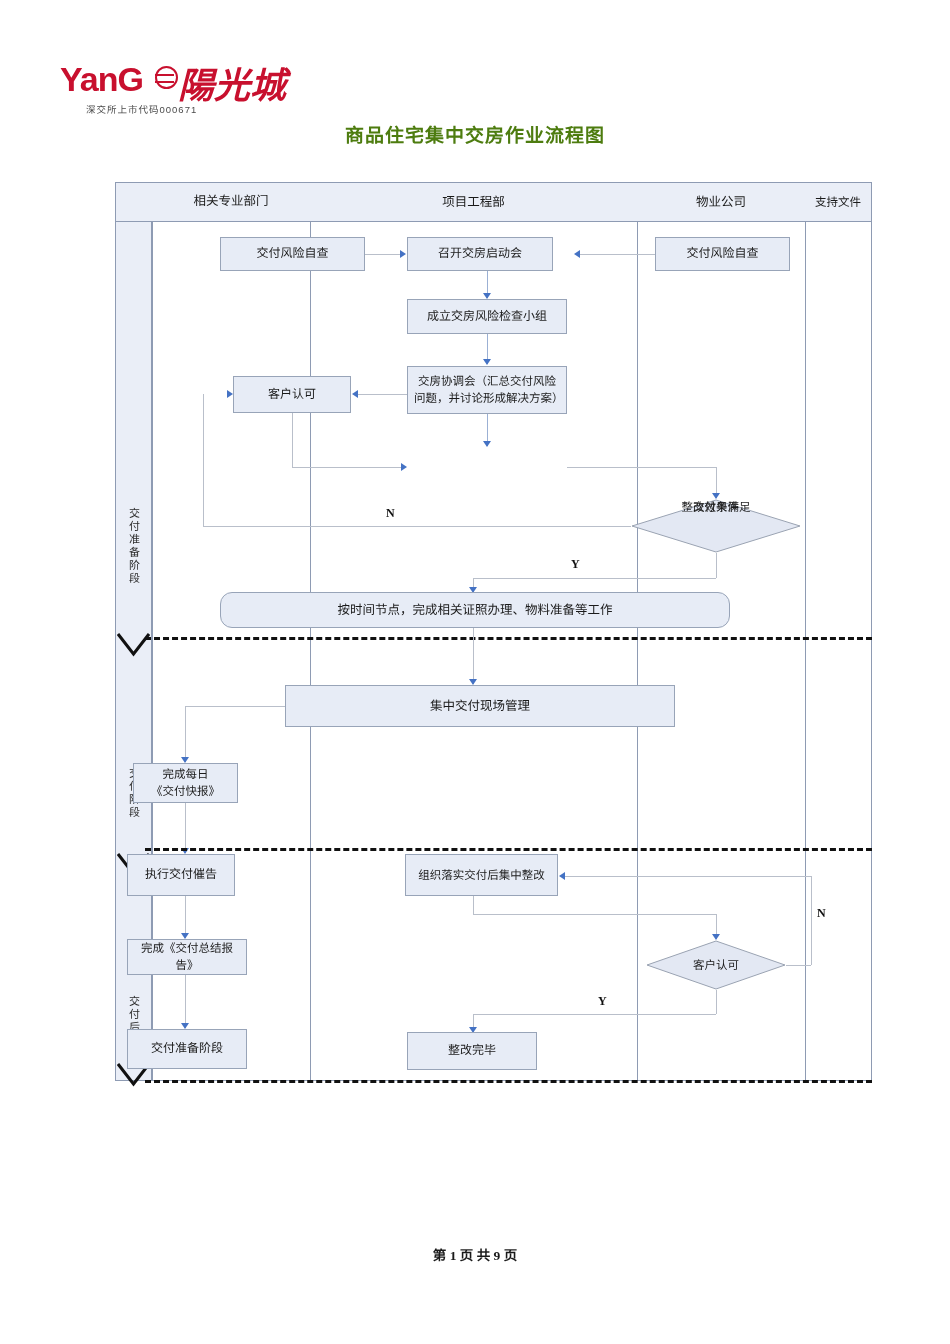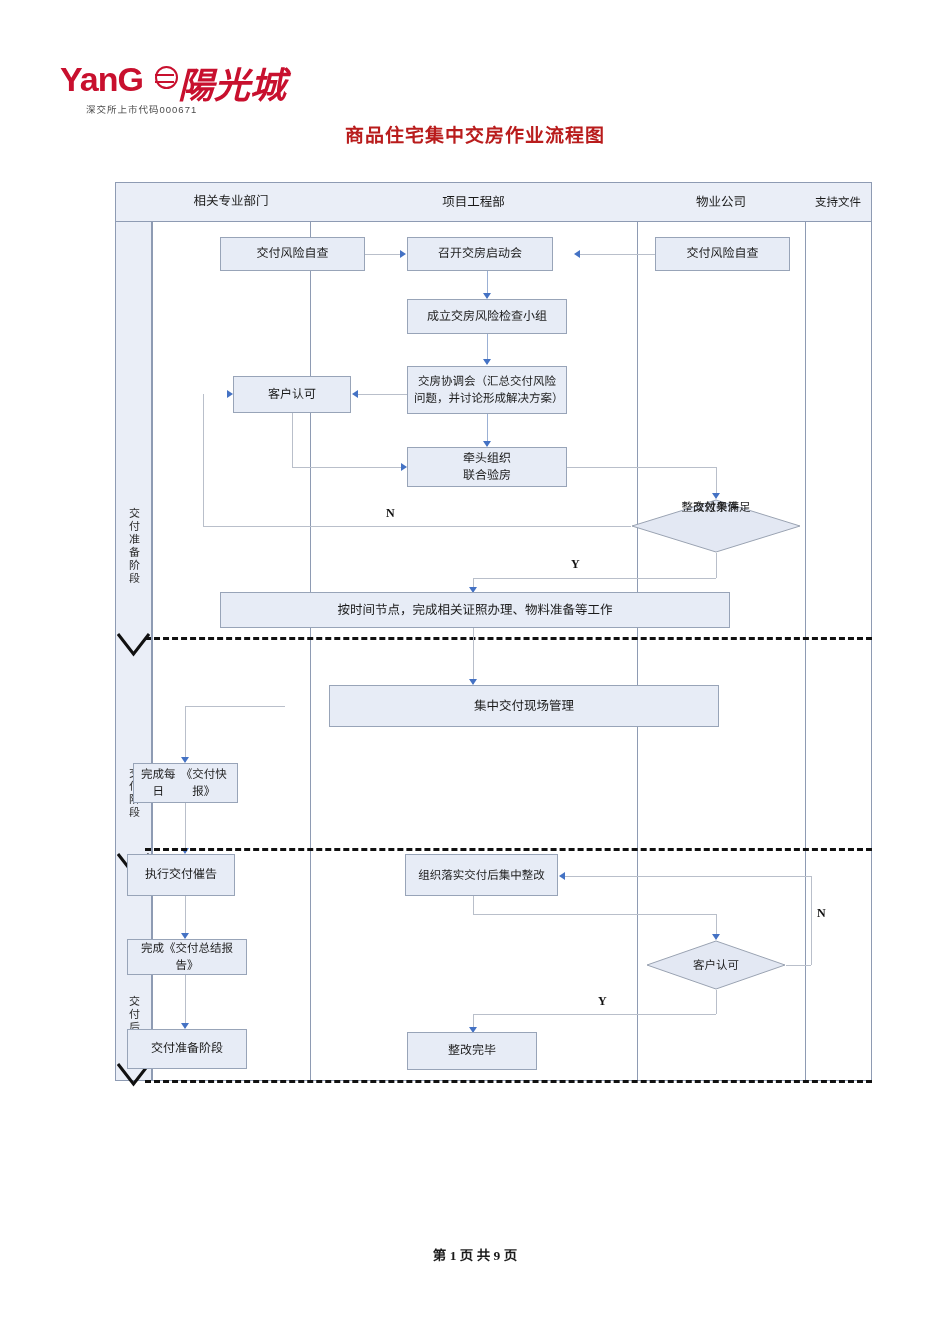--- a/index.html
+++ b/index.html
@@ -19,21 +19,21 @@
     font-family:"DejaVu Serif",serif;font-weight:bold;font-style:italic;white-space:nowrap;}
   .logo-globe{position:absolute;left:95px;top:8px;width:19px;height:19px;border-radius:50%;
     border:2px solid #c8102e;}
   .logo-globe:after{content:"";position:absolute;left:-2px;top:6px;width:19px;height:5px;
     border-top:2px solid #c8102e;border-bottom:2px solid #c8102e;}
   .logo-sub{position:absolute;left:26px;top:44px;font-size:9.5px;color:#4a4a4a;
     font-family:"Liberation Sans","DejaVu Sans",sans-serif;letter-spacing:1px;white-space:nowrap;}
 
   
   .title{position:absolute;left:0;top:120px;width:950px;text-align:center;
-    font-size:19px;font-weight:bold;color:#b91c1c;letter-spacing:1px;}
+    font-size:19px;font-weight:bold;color:#4d7c0f;letter-spacing:1px;}
 
   
   .chart{position:absolute;left:115px;top:182px;width:757px;height:899px;}
 
   .vline{position:absolute;width:1px;background:#8e9bb3;top:0;bottom:0;}
   .hline{position:absolute;height:1px;background:#8e9bb3;left:0;right:0;}
 
   
   .hdr-band{position:absolute;left:0;top:0;width:757px;height:40px;
     background:#eaeef7;border:1px solid #8e9bb3;box-sizing:border-box;}
@@ -163,24 +163,20 @@
 
     <div class="node" style="left:118px;top:194px;width:118px;height:37px;">客户认可</div>
     <div class="node" style="left:292px;top:184px;width:160px;height:48px;font-size:11.5px;">交房协调会（汇总交付风险问题，并讨论形成解决方案）</div>
 
     <div class="conn h grey" style="left:243px;top:212px;width:49px;"></div>
     <div class="arrow arr-l" style="left:237px;top:208px;"></div>
 
     <div class="conn v" style="left:372px;top:232px;height:32px;"></div>
     <div class="arrow arr-d" style="left:368px;top:259px;"></div>
 
-    <div class="node" style="left:292px;top:265px;width:160px;height:40px;flex-direction:column;">
-      <span>牵头组织</span>
-      <span>联合验房</span>
-    </div>
 
     <div class="conn v grey" style="left:177px;top:231px;height:54px;"></div>
     <div class="conn h grey" style="left:177px;top:285px;width:110px;"></div>
     <div class="arrow arr-r" style="left:286px;top:281px;"></div>
 
     <div class="conn h grey" style="left:452px;top:285px;width:149px;"></div>
     <div class="conn v grey" style="left:601px;top:285px;height:31px;"></div>
     <div class="arrow arr-d" style="left:597px;top:311px;"></div>
 
     <div class="dia" style="left:516px;top:317px;width:170px;height:54px;">
@@ -199,34 +195,34 @@
     <div class="conn v grey" style="left:88px;top:212px;height:132px;"></div>
     <div class="arrow arr-r" style="left:112px;top:208px;"></div>
     <div class="elabel" style="left:271px;top:324px;">N</div>
 
     <div class="conn v grey" style="left:601px;top:371px;height:25px;"></div>
     <div class="conn h grey" style="left:358px;top:396px;width:243px;"></div>
     <div class="conn v grey" style="left:358px;top:396px;height:14px;"></div>
     <div class="arrow arr-d" style="left:354px;top:405px;"></div>
     <div class="elabel" style="left:456px;top:375px;">Y</div>
 
-    <div class="node wide" style="left:105px;top:410px;width:510px;height:36px;">按时间节点，完成相关证照办理、物料准备等工作</div>
+    <div class="node wide" style="left:105px;top:410px;width:510px;height:36px;border-radius:12px;">按时间节点，完成相关证照办理、物料准备等工作</div>
 
     <div class="dash" style="top:455px;"></div>
 
     <div class="conn v grey" style="left:358px;top:446px;height:56px;"></div>
     <div class="arrow arr-d" style="left:354px;top:497px;"></div>
 
-    <div class="node wide" style="left:170px;top:503px;width:390px;height:42px;margin-left:44px;">集中交付现场管理</div>
+    <div class="node wide" style="left:170px;top:503px;width:390px;height:42px;">集中交付现场管理</div>
 
     <div class="conn h grey" style="left:70px;top:524px;width:100px;"></div>
     <div class="conn v grey" style="left:70px;top:524px;height:56px;"></div>
     <div class="arrow arr-d" style="left:66px;top:575px;"></div>
 
-    <div class="node" style="left:18px;top:581px;width:105px;height:40px;flex-direction:row;font-size:11.5px;">
+    <div class="node" style="left:18px;top:581px;width:105px;height:40px;flex-direction:column;font-size:11.5px;">
       <span>完成每日</span>
       <span>《交付快报》</span>
     </div>
 
     <div class="conn v grey" style="left:70px;top:621px;height:50px;"></div>
     <div class="arrow arr-d" style="left:66px;top:666px;"></div>
 
     <div class="dash" style="top:666px;"></div>
 
     <div class="node" style="left:12px;top:672px;width:108px;height:42px;">执行交付催告</div>

